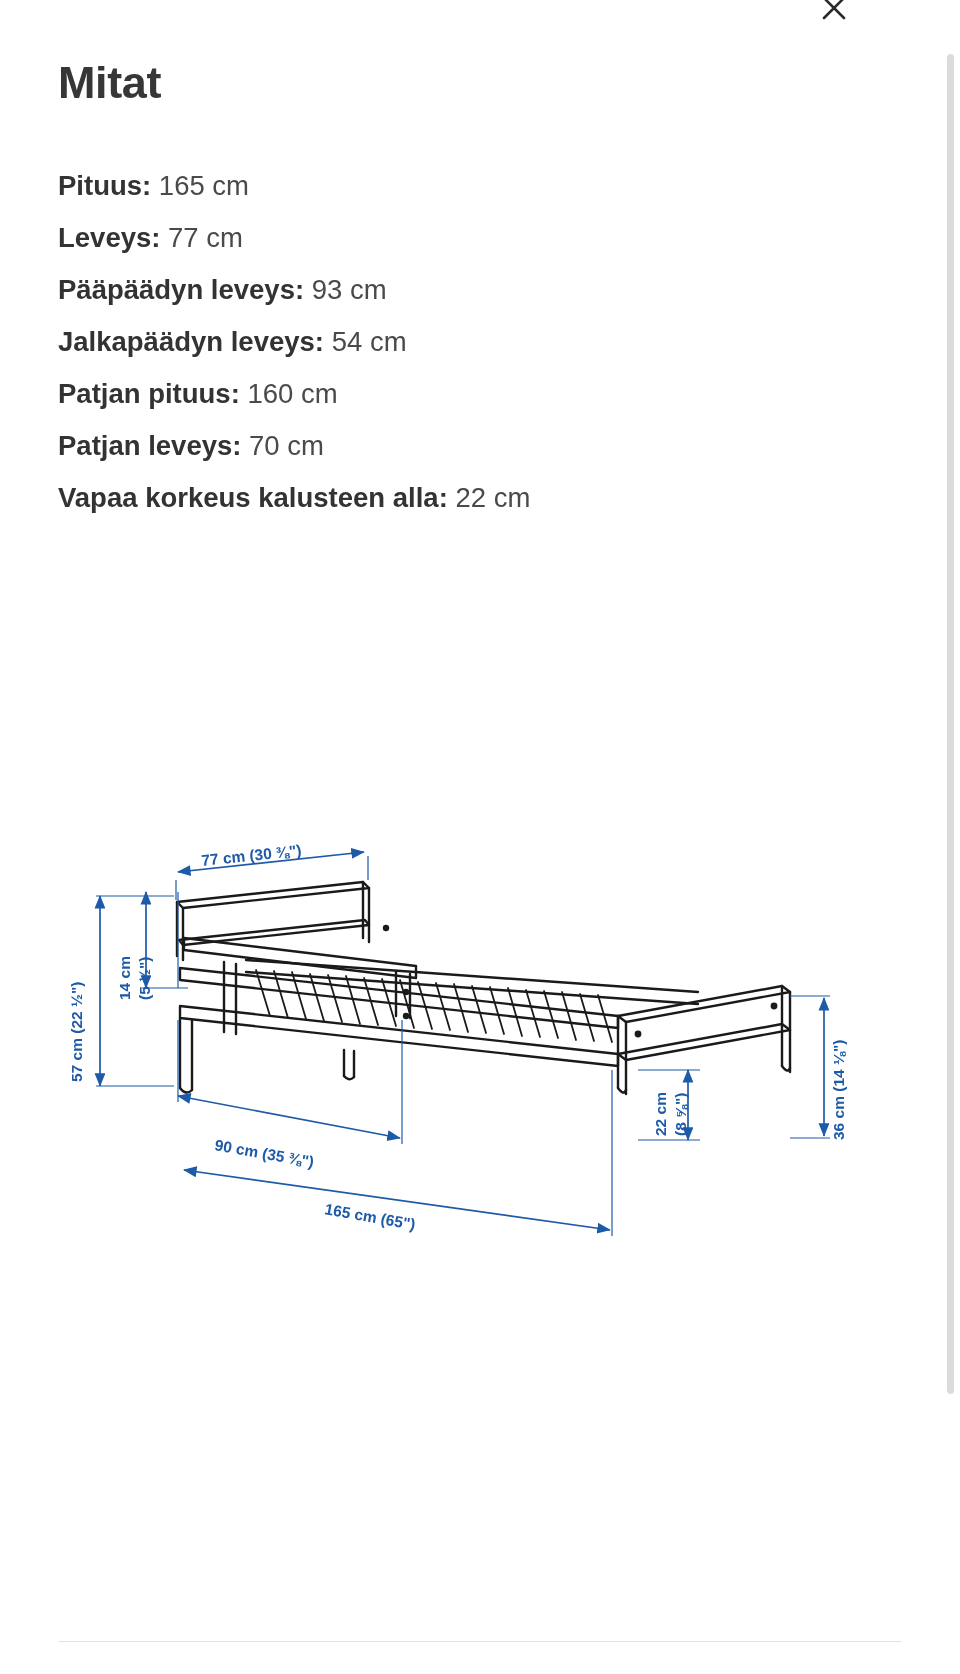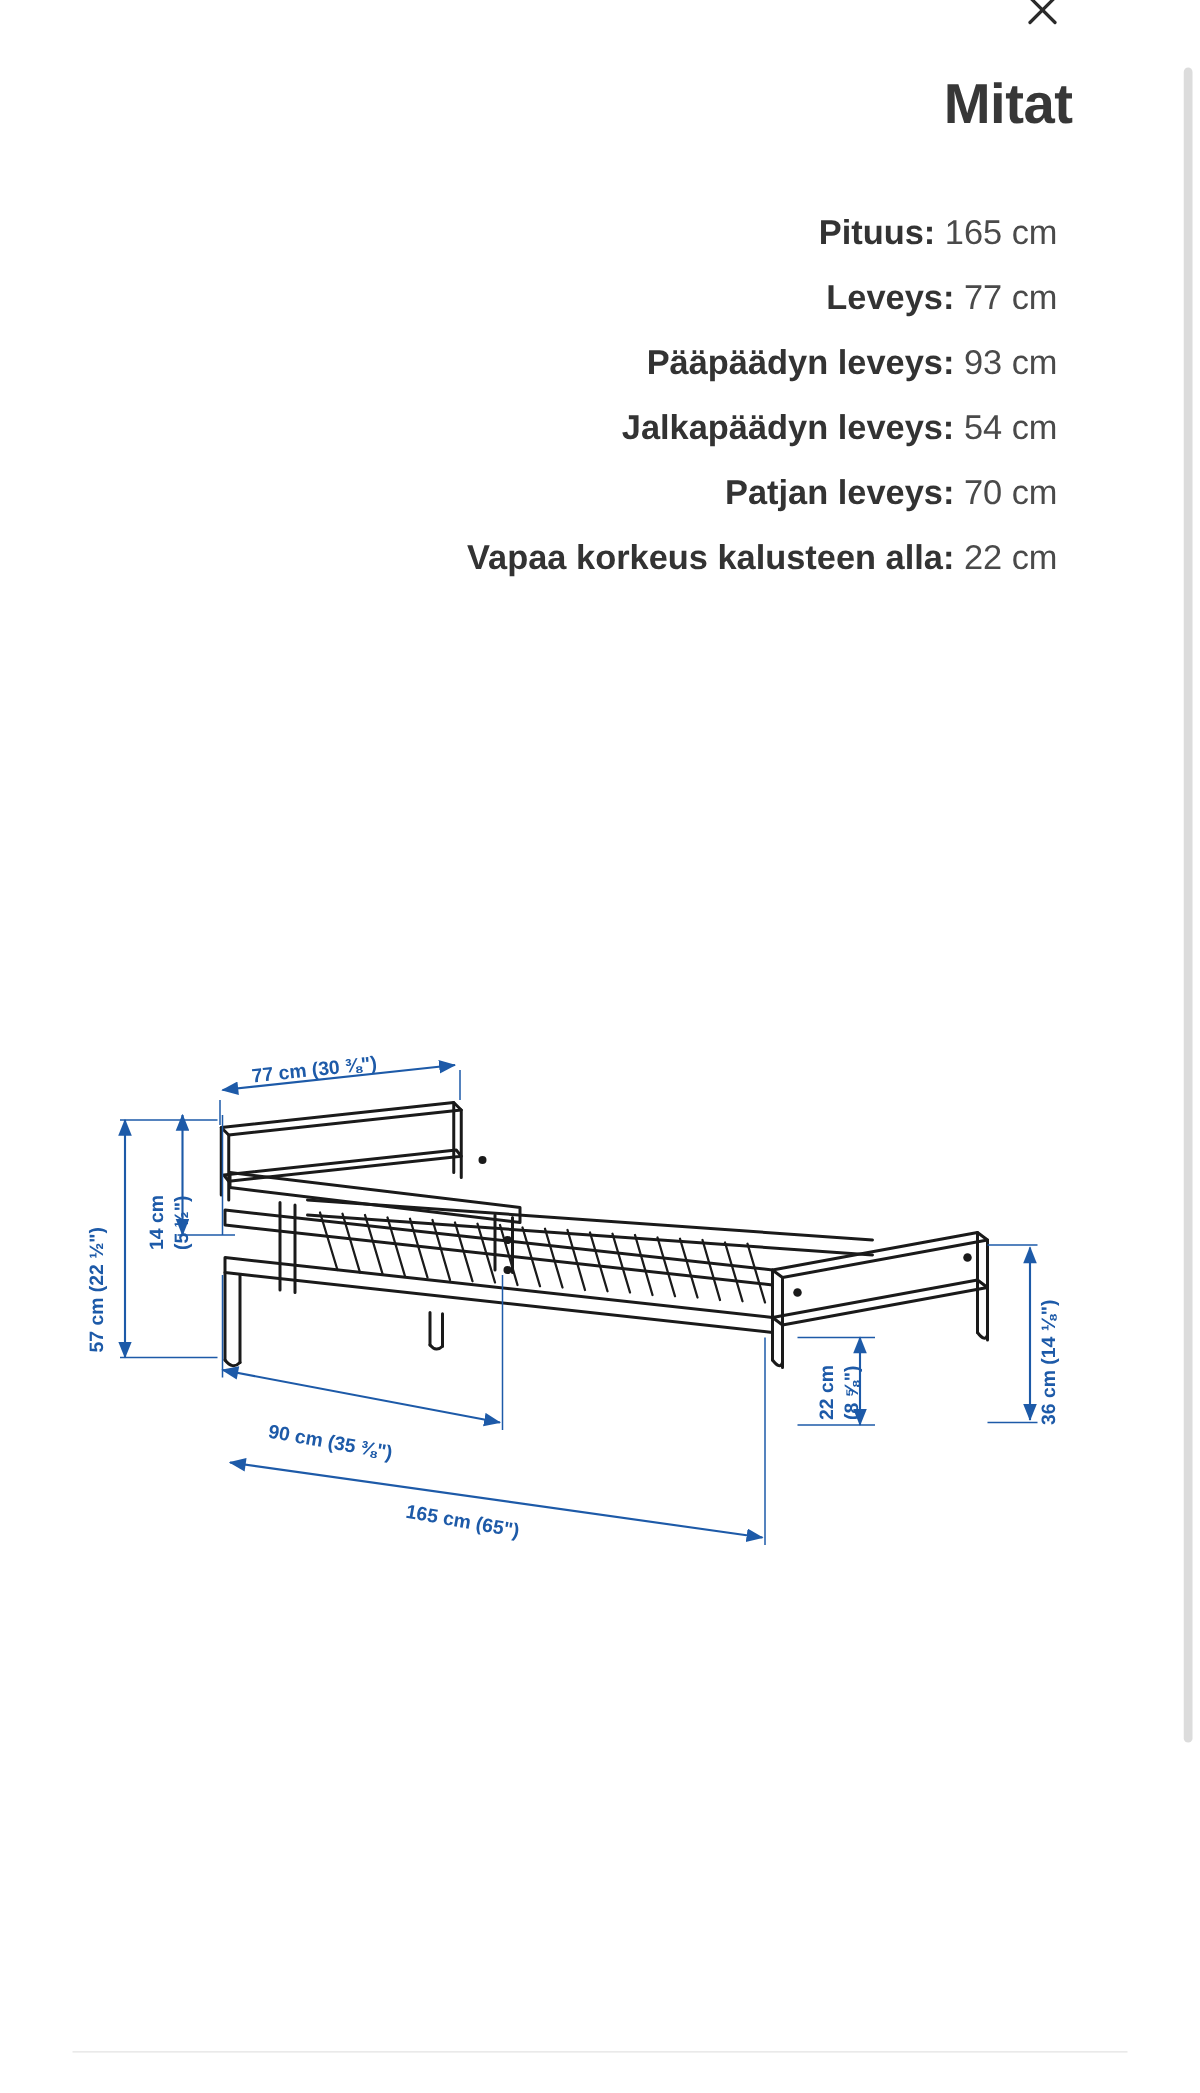--- a/index.html
+++ b/index.html
@@ -52,33 +52,32 @@
     border-radius: 4px;
     background: #dcdcdc;
   }
 
   
   .content {
     position: absolute;
     left: 58px;
     top: 58px;
     width: 800px;
-    text-align: right;
   }
   .page-title {
     font-size: 45px;
     font-weight: bold;
     color: #373737;
     letter-spacing: -0.4px;
     margin: 0 0 52px 0;
     line-height: 1.1;
   }
   .spec-list {
     list-style: none;
-    margin: 12px;
+    margin: 0;
     padding: 0;
   }
   .spec-row {
     font-size: 27.5px;
     color: #3d3d3d;
     line-height: 52px;
     white-space: nowrap;
   }
   .spec-label {
     font-weight: bold;
@@ -139,20 +138,24 @@
         <span class="spec-label">Leveys:</span>
         <span class="spec-value">77 cm</span>
       </li>
       <li class="spec-row">
         <span class="spec-label">Pääpäädyn leveys:</span>
         <span class="spec-value">93 cm</span>
       </li>
       <li class="spec-row">
         <span class="spec-label">Jalkapäädyn leveys:</span>
         <span class="spec-value">54 cm</span>
+      </li>
+      <li class="spec-row">
+        <span class="spec-label">Patjan pituus:</span>
+        <span class="spec-value">160 cm</span>
       </li>
       <li class="spec-row">
         <span class="spec-label">Patjan leveys:</span>
         <span class="spec-value">70 cm</span>
       </li>
       <li class="spec-row">
         <span class="spec-label">Vapaa korkeus kalusteen alla:</span>
         <span class="spec-value">22 cm</span>
       </li>
     </ul>

